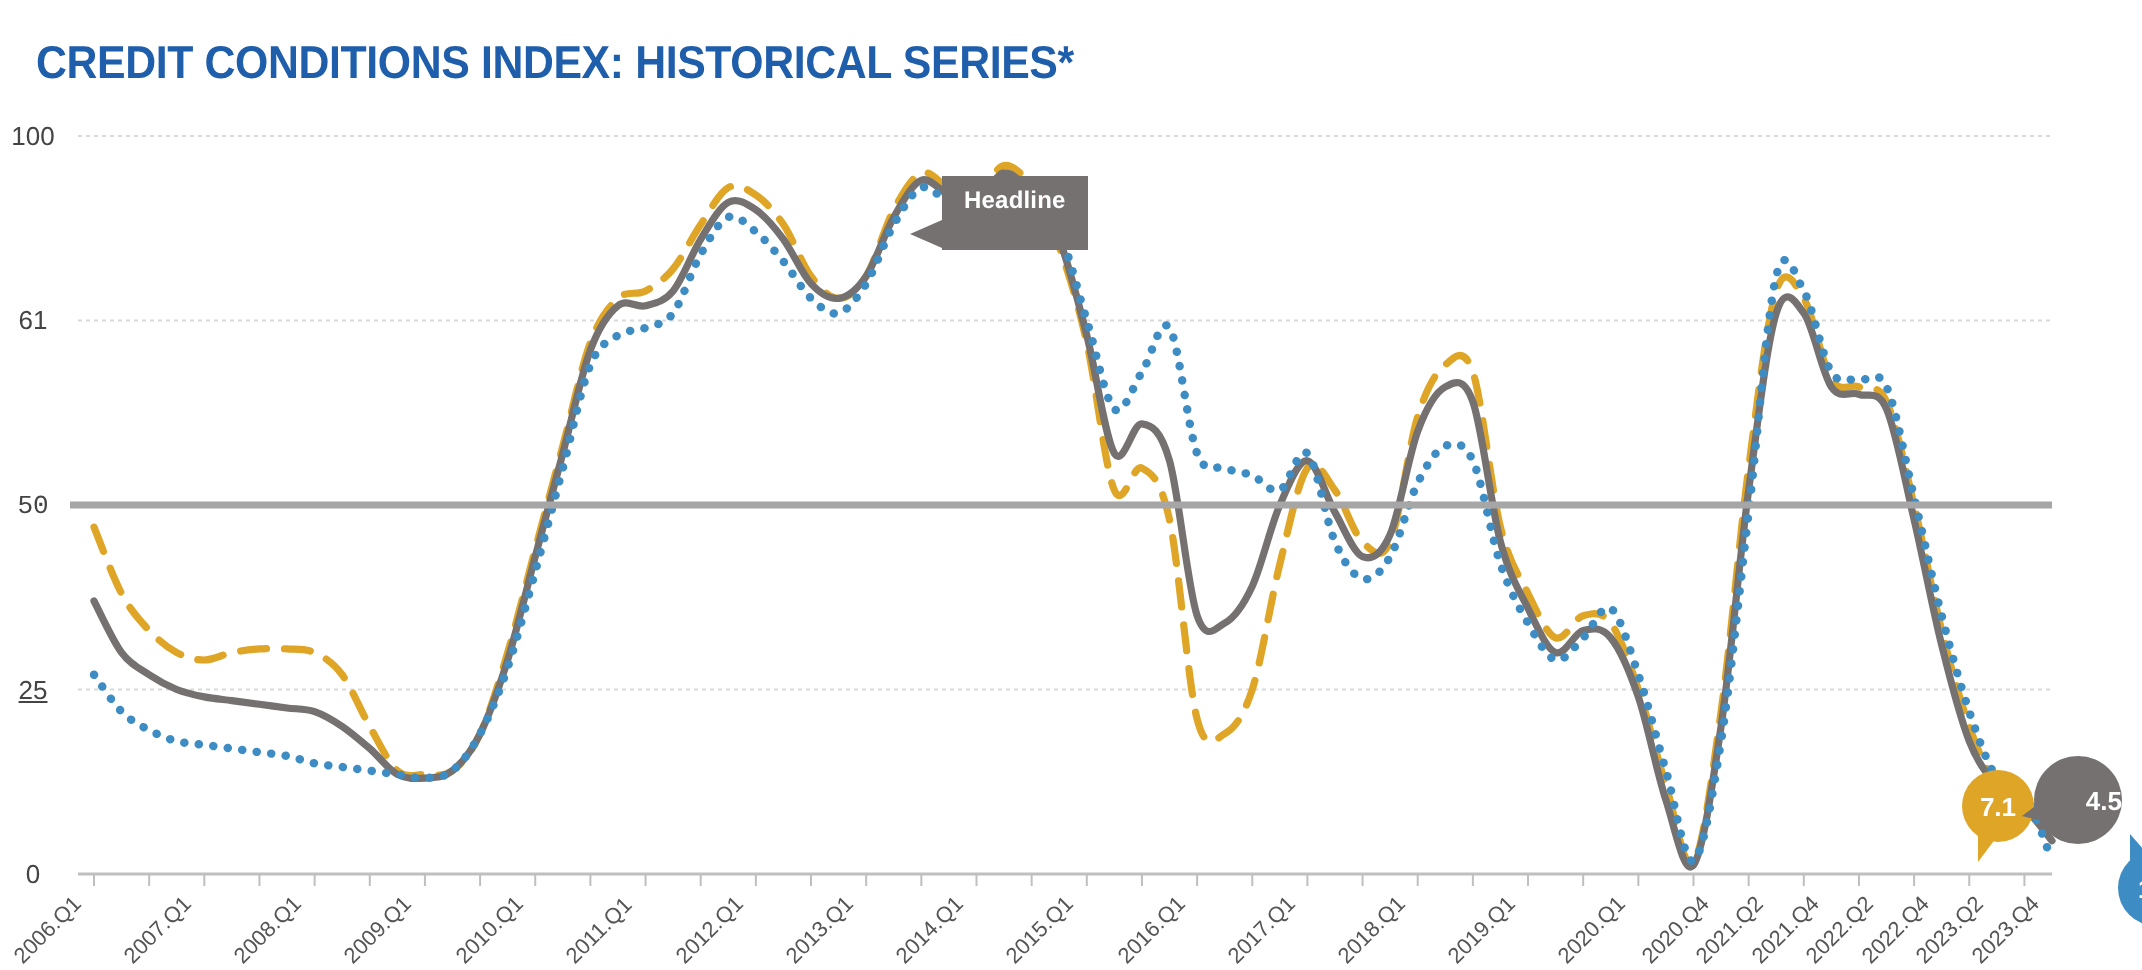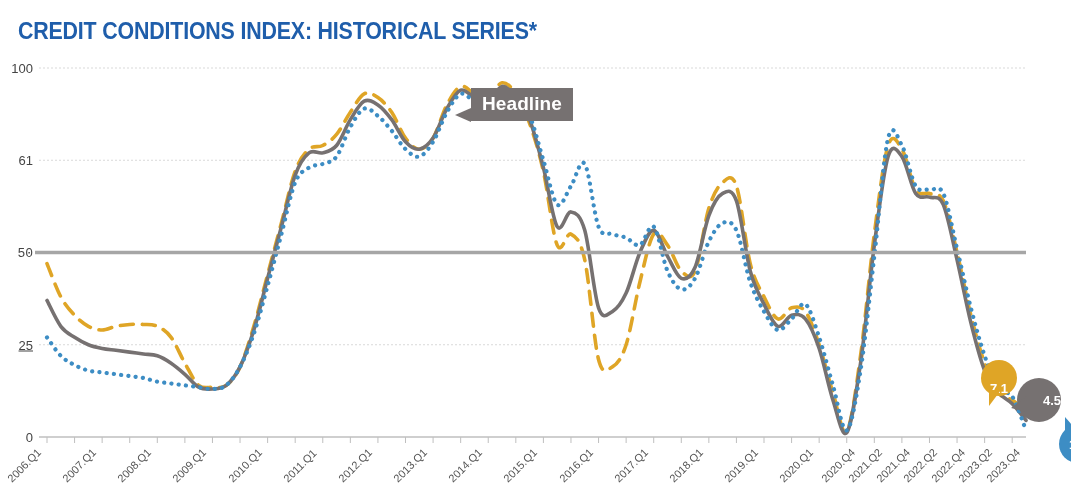--- a/index.html
+++ b/index.html
@@ -16,30 +16,30 @@
     color:#1F5EAB;
     font-family:"Liberation Sans", sans-serif;
     transform:scaleX(0.93);transform-origin:left center;
     white-space:nowrap;
   }
 
   #plot{position:absolute;left:0;top:50px;width:1071px;height:400px;}
 
   .ytick-label{
     position:absolute;right:0;font-size:13px;color:#444;
-    text-align:right;width:34px;transform:translateY(-50%);
+    text-align:center;width:34px;transform:translateY(-50%);
   }
   .xtick-label{
     position:absolute;font-size:11px;color:#555;white-space:nowrap;
     transform-origin:left top;transform:rotate(-45deg);
   }
 
   .callout{
     position:absolute;color:#ffffff;font-weight:bold;
-    font-size:19px;padding:5px 11px 6px 11px;
+    font-size:12px;padding:5px 11px 18px 11px;
     font-family:"Liberation Sans", sans-serif;
     white-space:nowrap;letter-spacing:0.1px;text-align:right;
   }
   .callout.business{background:#DFA526;}
   .callout.consumer{background:#3D8DC4;}
   .callout.headline{background:#767171;}
 
   .pin{
     position:absolute;color:#fff;font-weight:bold;font-size:13px;
     display:flex;align-items:center;justify-content:center;
@@ -136,21 +136,21 @@
         <div class="xtick-label" style="left: 984px; top: 426px; transform: rotate(-45deg); transform-origin: left top;">2023.Q4</div>
       </div>
   </div>
 
 
 
   <div class="callout headline" id="callout-headline" style="left: 471px; top: 88px; position: absolute;">
     <span>Headline</span>
   <div style="position: absolute; width: 0px; height: 0px; top: 60%; right: 100%; border-top: 7px solid transparent; border-bottom: 7px solid transparent; border-right: 16px solid rgb(118, 113, 113);"></div></div>
 
-  <div class="pin business" id="pin-business" style="left: 981px; top: 360px; width: 36px; height: 36px; border-radius: 50%; align-items: flex-end;">
+  <div class="pin business" id="pin-business" style="left: 981px; top: 385px; width: 36px; height: 36px; border-radius: 50%;">
     <span>7.1</span>
   <div style="position: absolute; width: 0px; height: 0px; left: 8px; top: 30px; border-left: 12px solid rgb(223, 165, 38); border-bottom: 16px solid transparent;"></div>
     </div>
   <div class="pin headline" id="pin-headline" style="left: 1017px; top: 378px; width: 44px; height: 44px; border-radius: 50%;">
     <span>4.5</span>
   <div style="position: absolute; width: 0px; height: 0px; left: -6px; top: 18.48px; border-right: 16px solid rgb(118, 113, 113); border-top: 12px solid transparent; border-bottom: 4px solid transparent;"></div>
     </div>
   <div class="pin consumer" id="pin-consumer" style="left: 1059px; top: 425px; width: 38px; height: 38px; border-radius: 50%;">
     <span>1.8</span>
   <div style="position: absolute; width: 0px; height: 0px; left: 6px; top: -8px; border-left: 14px solid rgb(61, 141, 196); border-top: 16px solid transparent;"></div>

